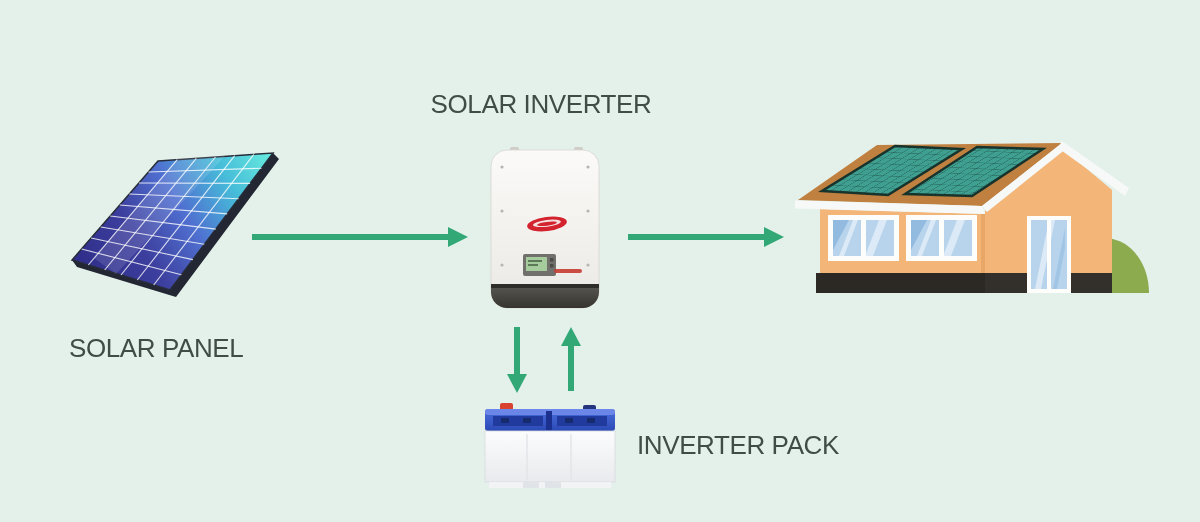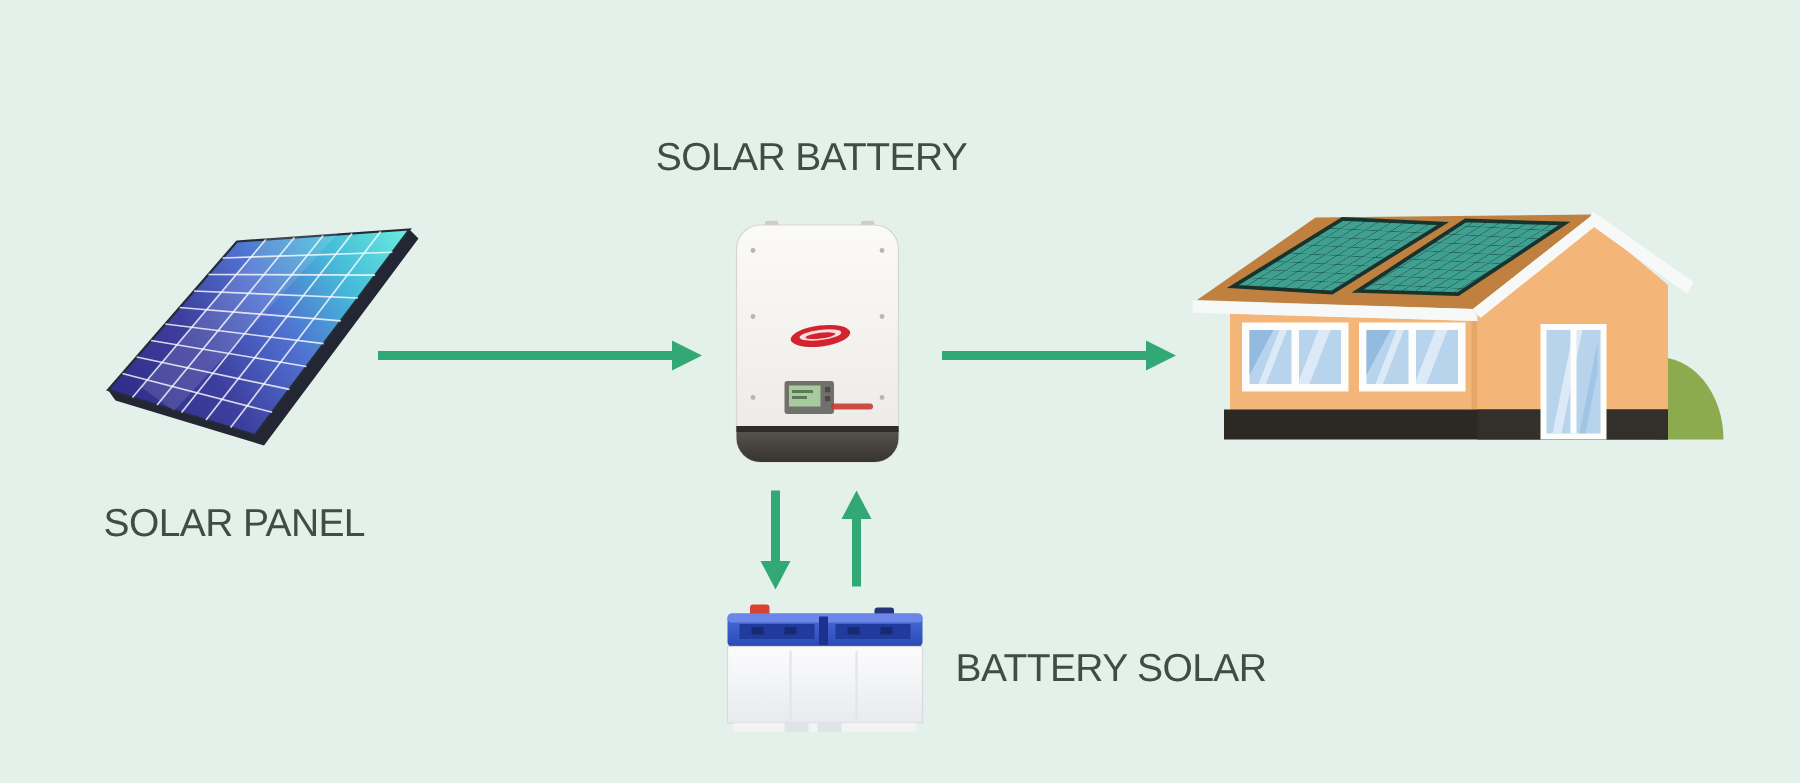--- a/index.html
+++ b/index.html
@@ -18,25 +18,25 @@
     white-space:nowrap;
     text-align:center;
   }
   .abs{position:absolute;}
 </style>
 </head>
 <body>
 
 <div class="canvas">
 
-  <div class="label" style="left:416px;top:89px;width:250px;text-align:center;">SOLAR BATTERY</div>
+  <div class="label" style="left:416px;top:89px;width:250px;text-align:center;">SOLAR INVERTER</div>
 
   <div class="label" style="left:69px;top:333px;">SOLAR PANEL</div>
 
-  <div class="label" style="left:637px;top:430px;">BATTERY SOLAR</div>
+  <div class="label" style="left:637px;top:430px;">INVERTER PACK</div>
 
   <svg class="abs" style="left:58px;top:146px;" width="235" height="155" viewBox="0 0 235 155">
     <defs>
       <linearGradient id="pvMain" gradientUnits="userSpaceOnUse" x1="14" y1="130" x2="215" y2="10">
         <stop offset="0" stop-color="#2c2a86"></stop>
         <stop offset="0.32" stop-color="#3d3f9e"></stop>
         <stop offset="0.55" stop-color="#4f6fd0"></stop>
         <stop offset="0.78" stop-color="#46bcd9"></stop>
         <stop offset="1" stop-color="#67ecde"></stop>
       </linearGradient>

